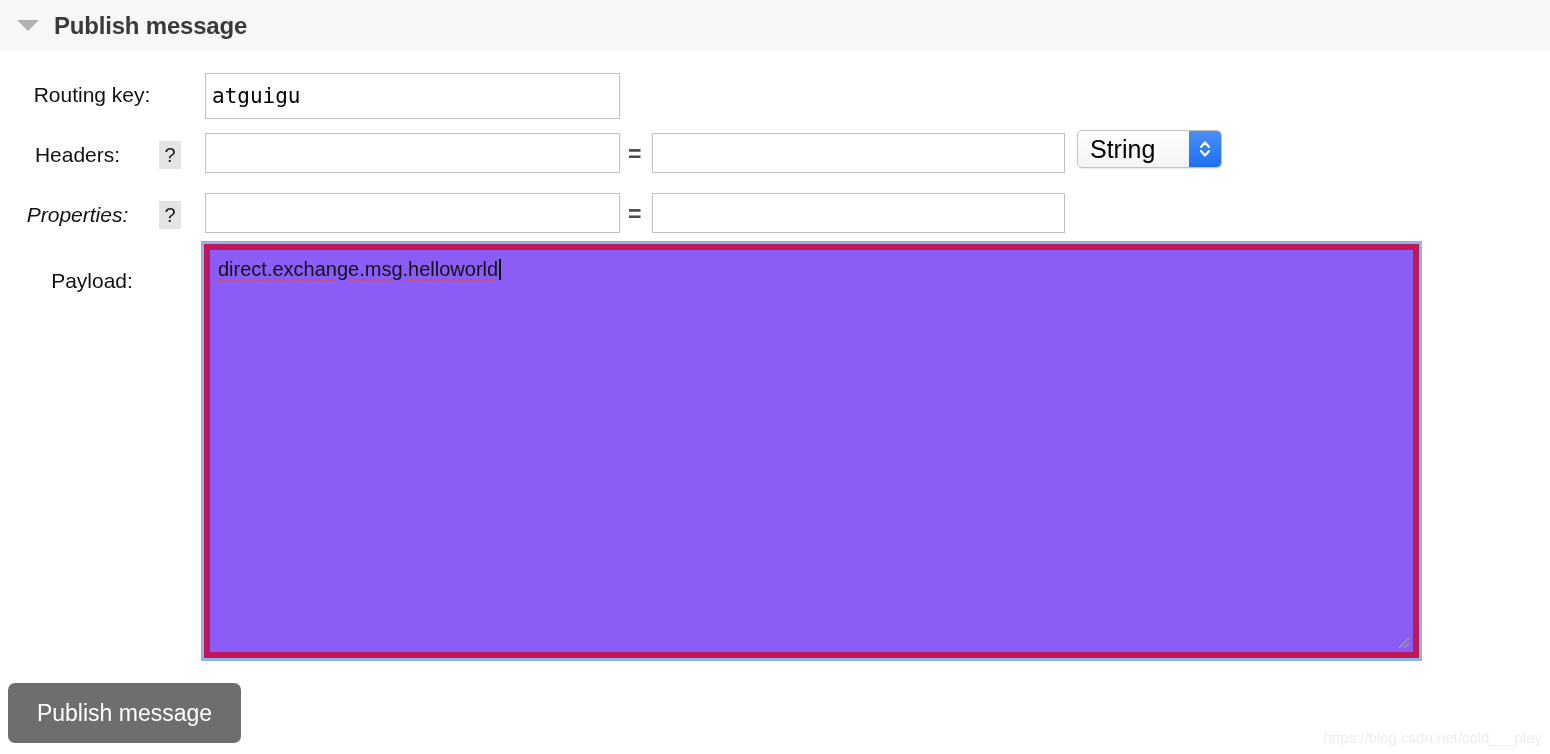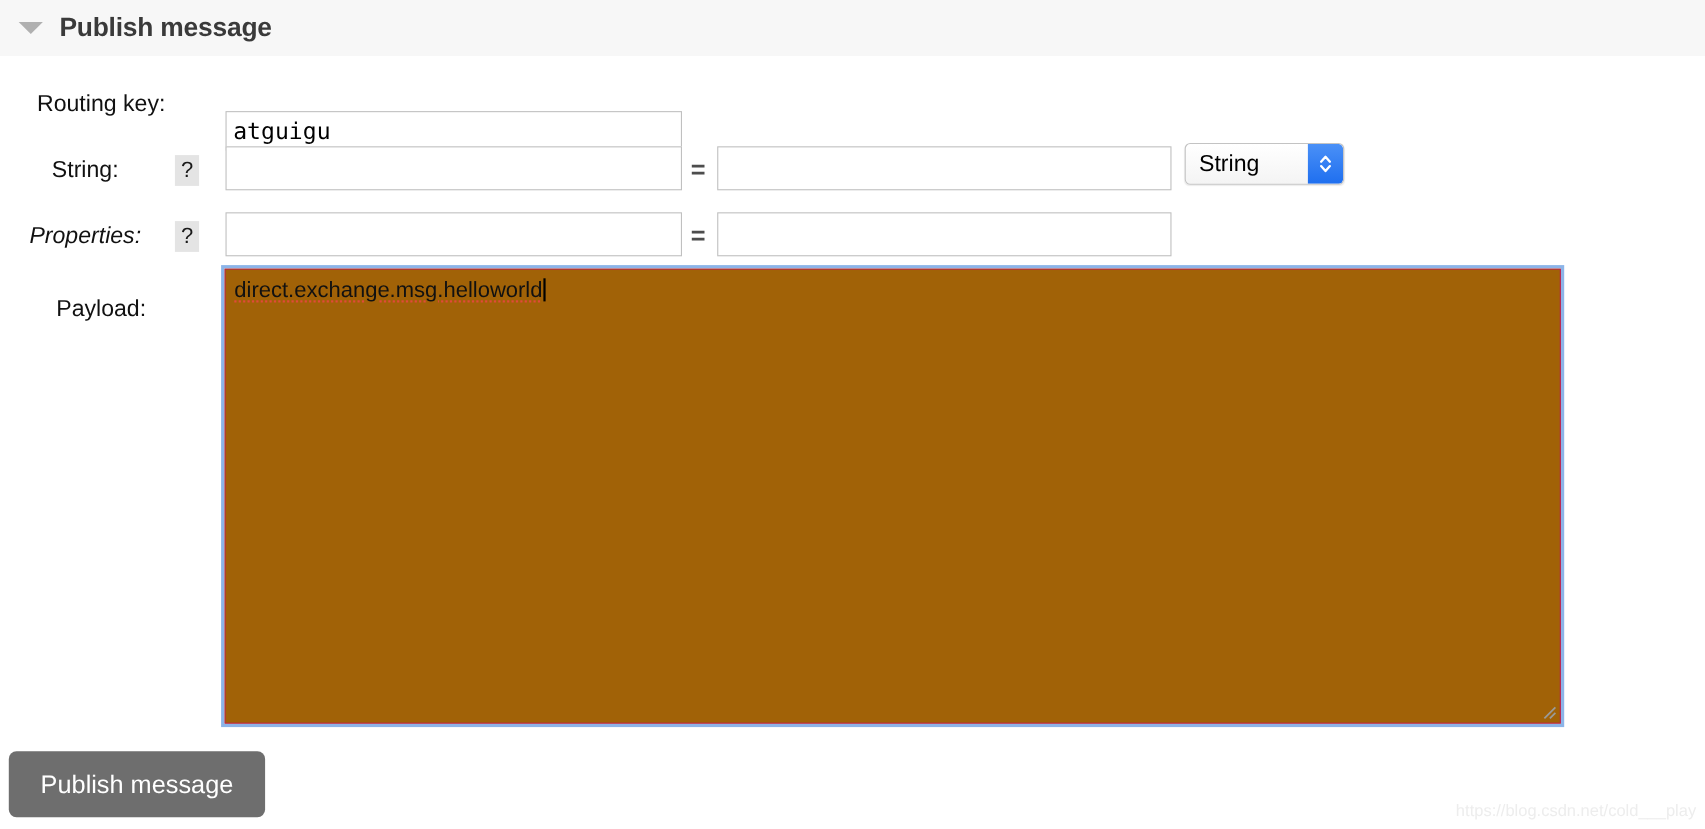--- a/index.html
+++ b/index.html
@@ -97,21 +97,21 @@
     background: linear-gradient(#ffffff, #f4f4f4);
     display: flex;
     align-items: center;
     cursor: pointer;
     box-shadow: 0 1px 1px rgba(0,0,0,0.08);
     overflow: hidden;
   }
   .select-value {
     flex: 1;
     padding-left: 12px;
-    font-size: 21px;
+    font-size: 25px;
     color: #000000;
     white-space: nowrap;
   }
   .select-stepper {
     width: 32px;
     height: 100%;
     background: linear-gradient(#4a90f7, #1f6fef);
     display: flex;
     flex-direction: column;
     align-items: center;
@@ -124,23 +124,23 @@
   .payload-box {
     position: absolute;
     box-sizing: border-box;
     border: 3px solid #8cb4e8;
     background: #ffffff;
     overflow: hidden;
   }
   .payload-inner {
     position: absolute;
     inset: 0;
-    border: 1px solid #be185d;
-    box-sizing: border-box;
-    background: #a16207;
+    border: 6px solid #be185d;
+    box-sizing: border-box;
+    background: #8b5cf6;
   }
   .payload-text {
     position: absolute;
     left: 8px;
     top: 8px;
     font-size: 20px;
     color: #111111;
     white-space: pre;
     text-decoration: underline;
     text-decoration-color: #e04a3a;
@@ -194,25 +194,25 @@
 
 <div class="section-header">
   <div class="disclosure-triangle"></div>
   <div class="section-title">Publish message</div>
 </div>
 
 <div class="form">
 
   <div>
     <div class="label" style="left:0; top:32px; width:184px;">Routing key:</div>
-    <input class="txt-input" style="left: 205px; top: 22px; width: 415px; height: 36px; margin-top: 28px;" value="atguigu">
-  </div>
-
-  <div>
-    <div class="label" style="left:0; top:92px; width:155px;">String:</div>
+    <input class="txt-input" style="left: 205px; top: 22px; width: 415px; height: 46px;" value="atguigu">
+  </div>
+
+  <div>
+    <div class="label" style="left:0; top:92px; width:155px;">Headers:</div>
     <div class="help-badge" style="left:159px; top:90px;">?</div>
     <input class="txt-input" style="left: 205px; top: 82px; width: 415px; height: 40px;" placeholder="">
     <div class="eq" style="left:628px; top:90px;">=</div>
     <input class="txt-input" style="left: 652px; top: 82px; width: 413px; height: 40px;" placeholder="">
     <div class="select-wrap" style="left:1077px; top:79px;">
       <div class="select-value">String</div>
       <div class="select-stepper">
         <svg width="16" height="22" viewBox="0 0 16 22" aria-hidden="true">
           <polyline points="4,9 8,4.5 12,9" fill="none" stroke="#ffffff" stroke-width="2.1" stroke-linecap="round" stroke-linejoin="round"></polyline>
           <polyline points="4,13 8,17.5 12,13" fill="none" stroke="#ffffff" stroke-width="2.1" stroke-linecap="round" stroke-linejoin="round"></polyline>

